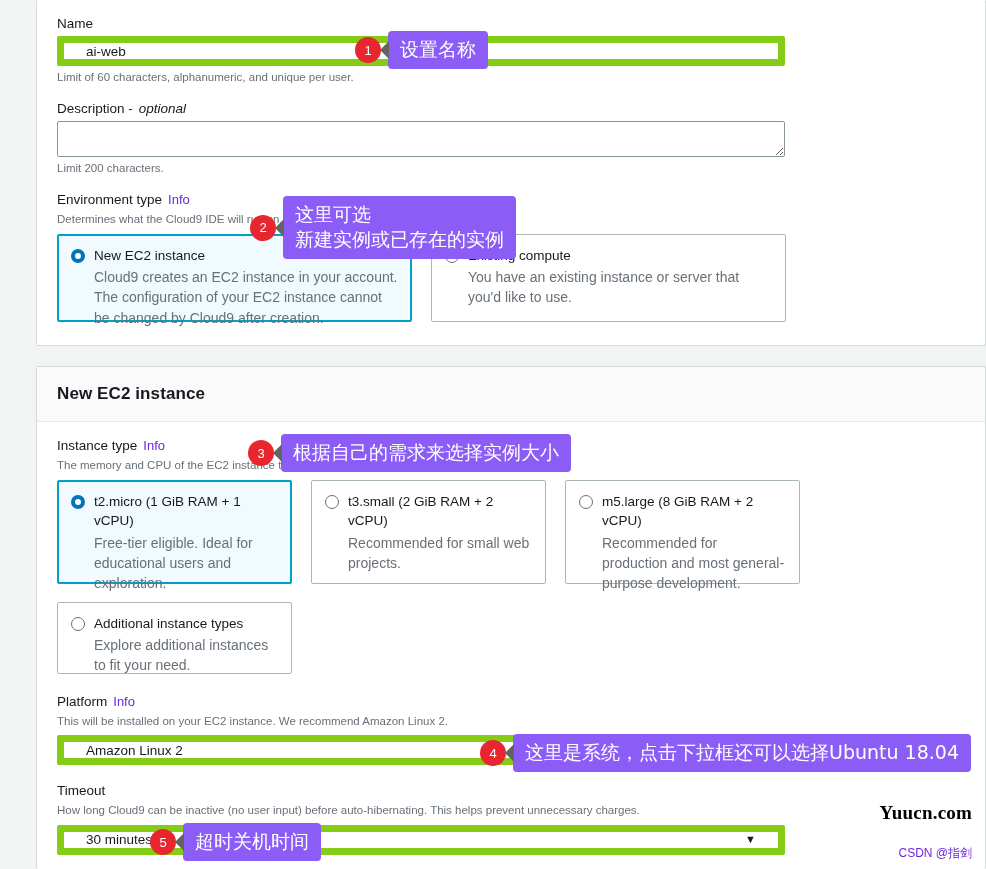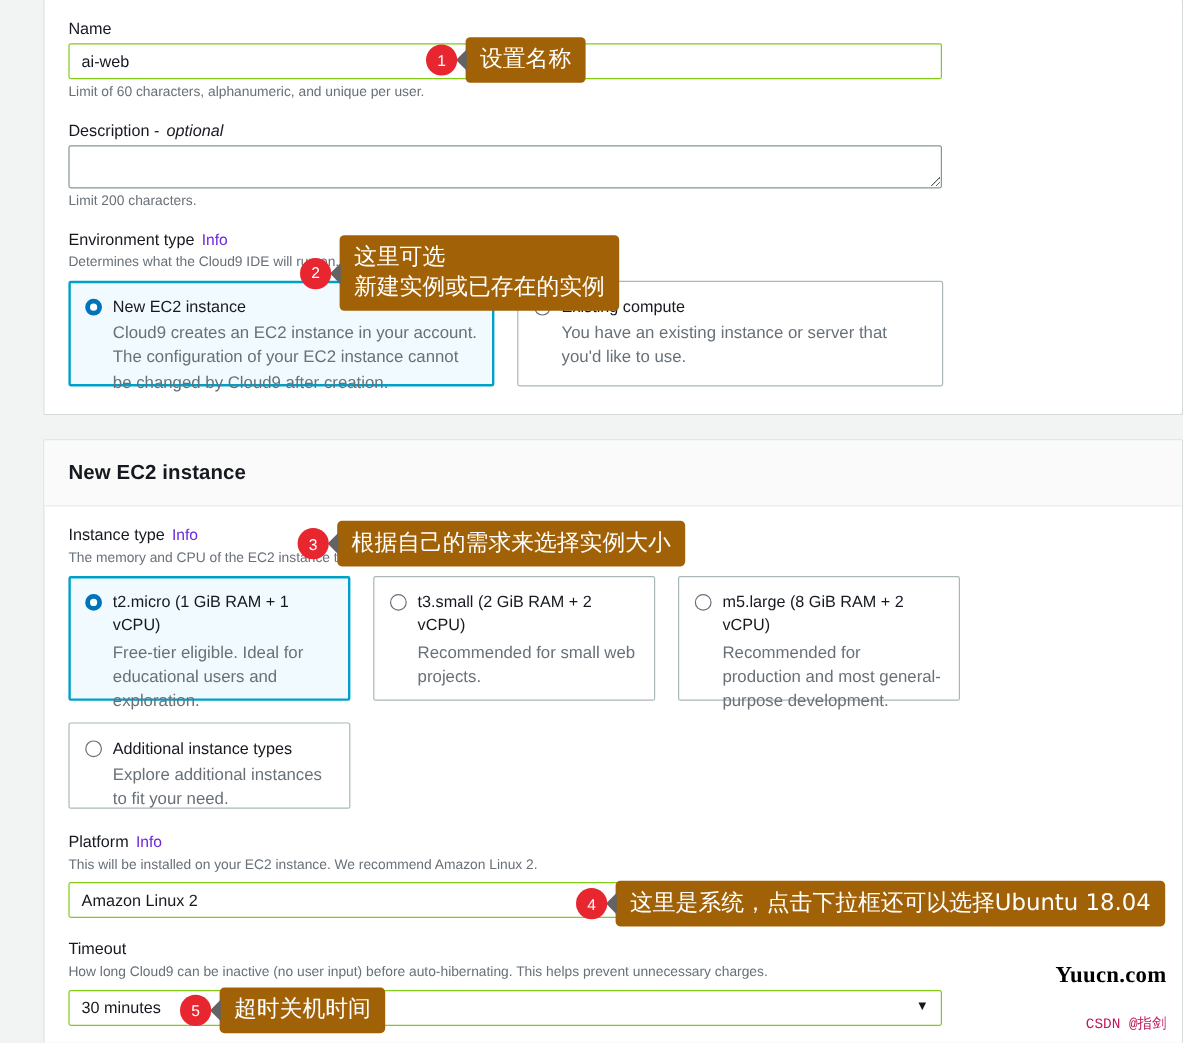--- a/index.html
+++ b/index.html
@@ -56,26 +56,26 @@
   }
   .hint {
     font-size: 11.5px;
     color: #687078;
     margin-top: 5px;
   }
 
   input.text-input, .select-box {
     width: 728px;
     height: 30px;
-    border: 1px solid #84cc16;
+    border: 7px solid #84cc16;
     border-radius: 2px;
     background: #fff;
     font-size: 13.5px;
     color: #16191f;
-    padding: 0 10px;
+    padding: 0 22px;
     outline: none;
     font-family: inherit;
   }
   textarea.text-area {
     width: 728px;
     height: 36px;
     border: 1px solid #879596;
     border-radius: 2px;
     background: #fff;
     font-size: 13.5px;
@@ -166,21 +166,21 @@
   }
   .arrow {
     width: 0; height: 0;
     border-top: 9px solid transparent;
     border-bottom: 9px solid transparent;
     border-right: 9px solid #636363;
     margin-left: -1px;
     z-index: 2;
   }
   .bubble {
-    background: #a16207;
+    background: #8b5cf6;
     color: #ffffff;
     border-radius: 4px;
     padding: 6px 12px 7px 12px;
     font-size: 19px;
     line-height: 1.32;
     white-space: pre-line;
     font-family: "DejaVu Sans", "Liberation Sans", sans-serif;
     margin-left: -1px;
   }
 
@@ -190,23 +190,23 @@
     right: 14px; top: 802px;
     color: #000000;
     font-family: "Liberation Serif", "DejaVu Serif", serif;
     font-weight: bold;
     font-size: 19px;
     letter-spacing: .2px;
   }
   #wm-csdn {
     position: absolute;
     right: 14px; top: 845px;
-    color: #be185d;
+    color: #6d28d9;
     font-size: 12px;
-    font-family: Liberation Mono, monospace;
+    font-family: Liberation Sans, sans-serif;
   }
 </style>
 </head>
 <body>
 
 <div class="page">
 
   <section class="panel" id="panel-basic">
     <div class="panel-body" style="padding-top:16px;">
 

